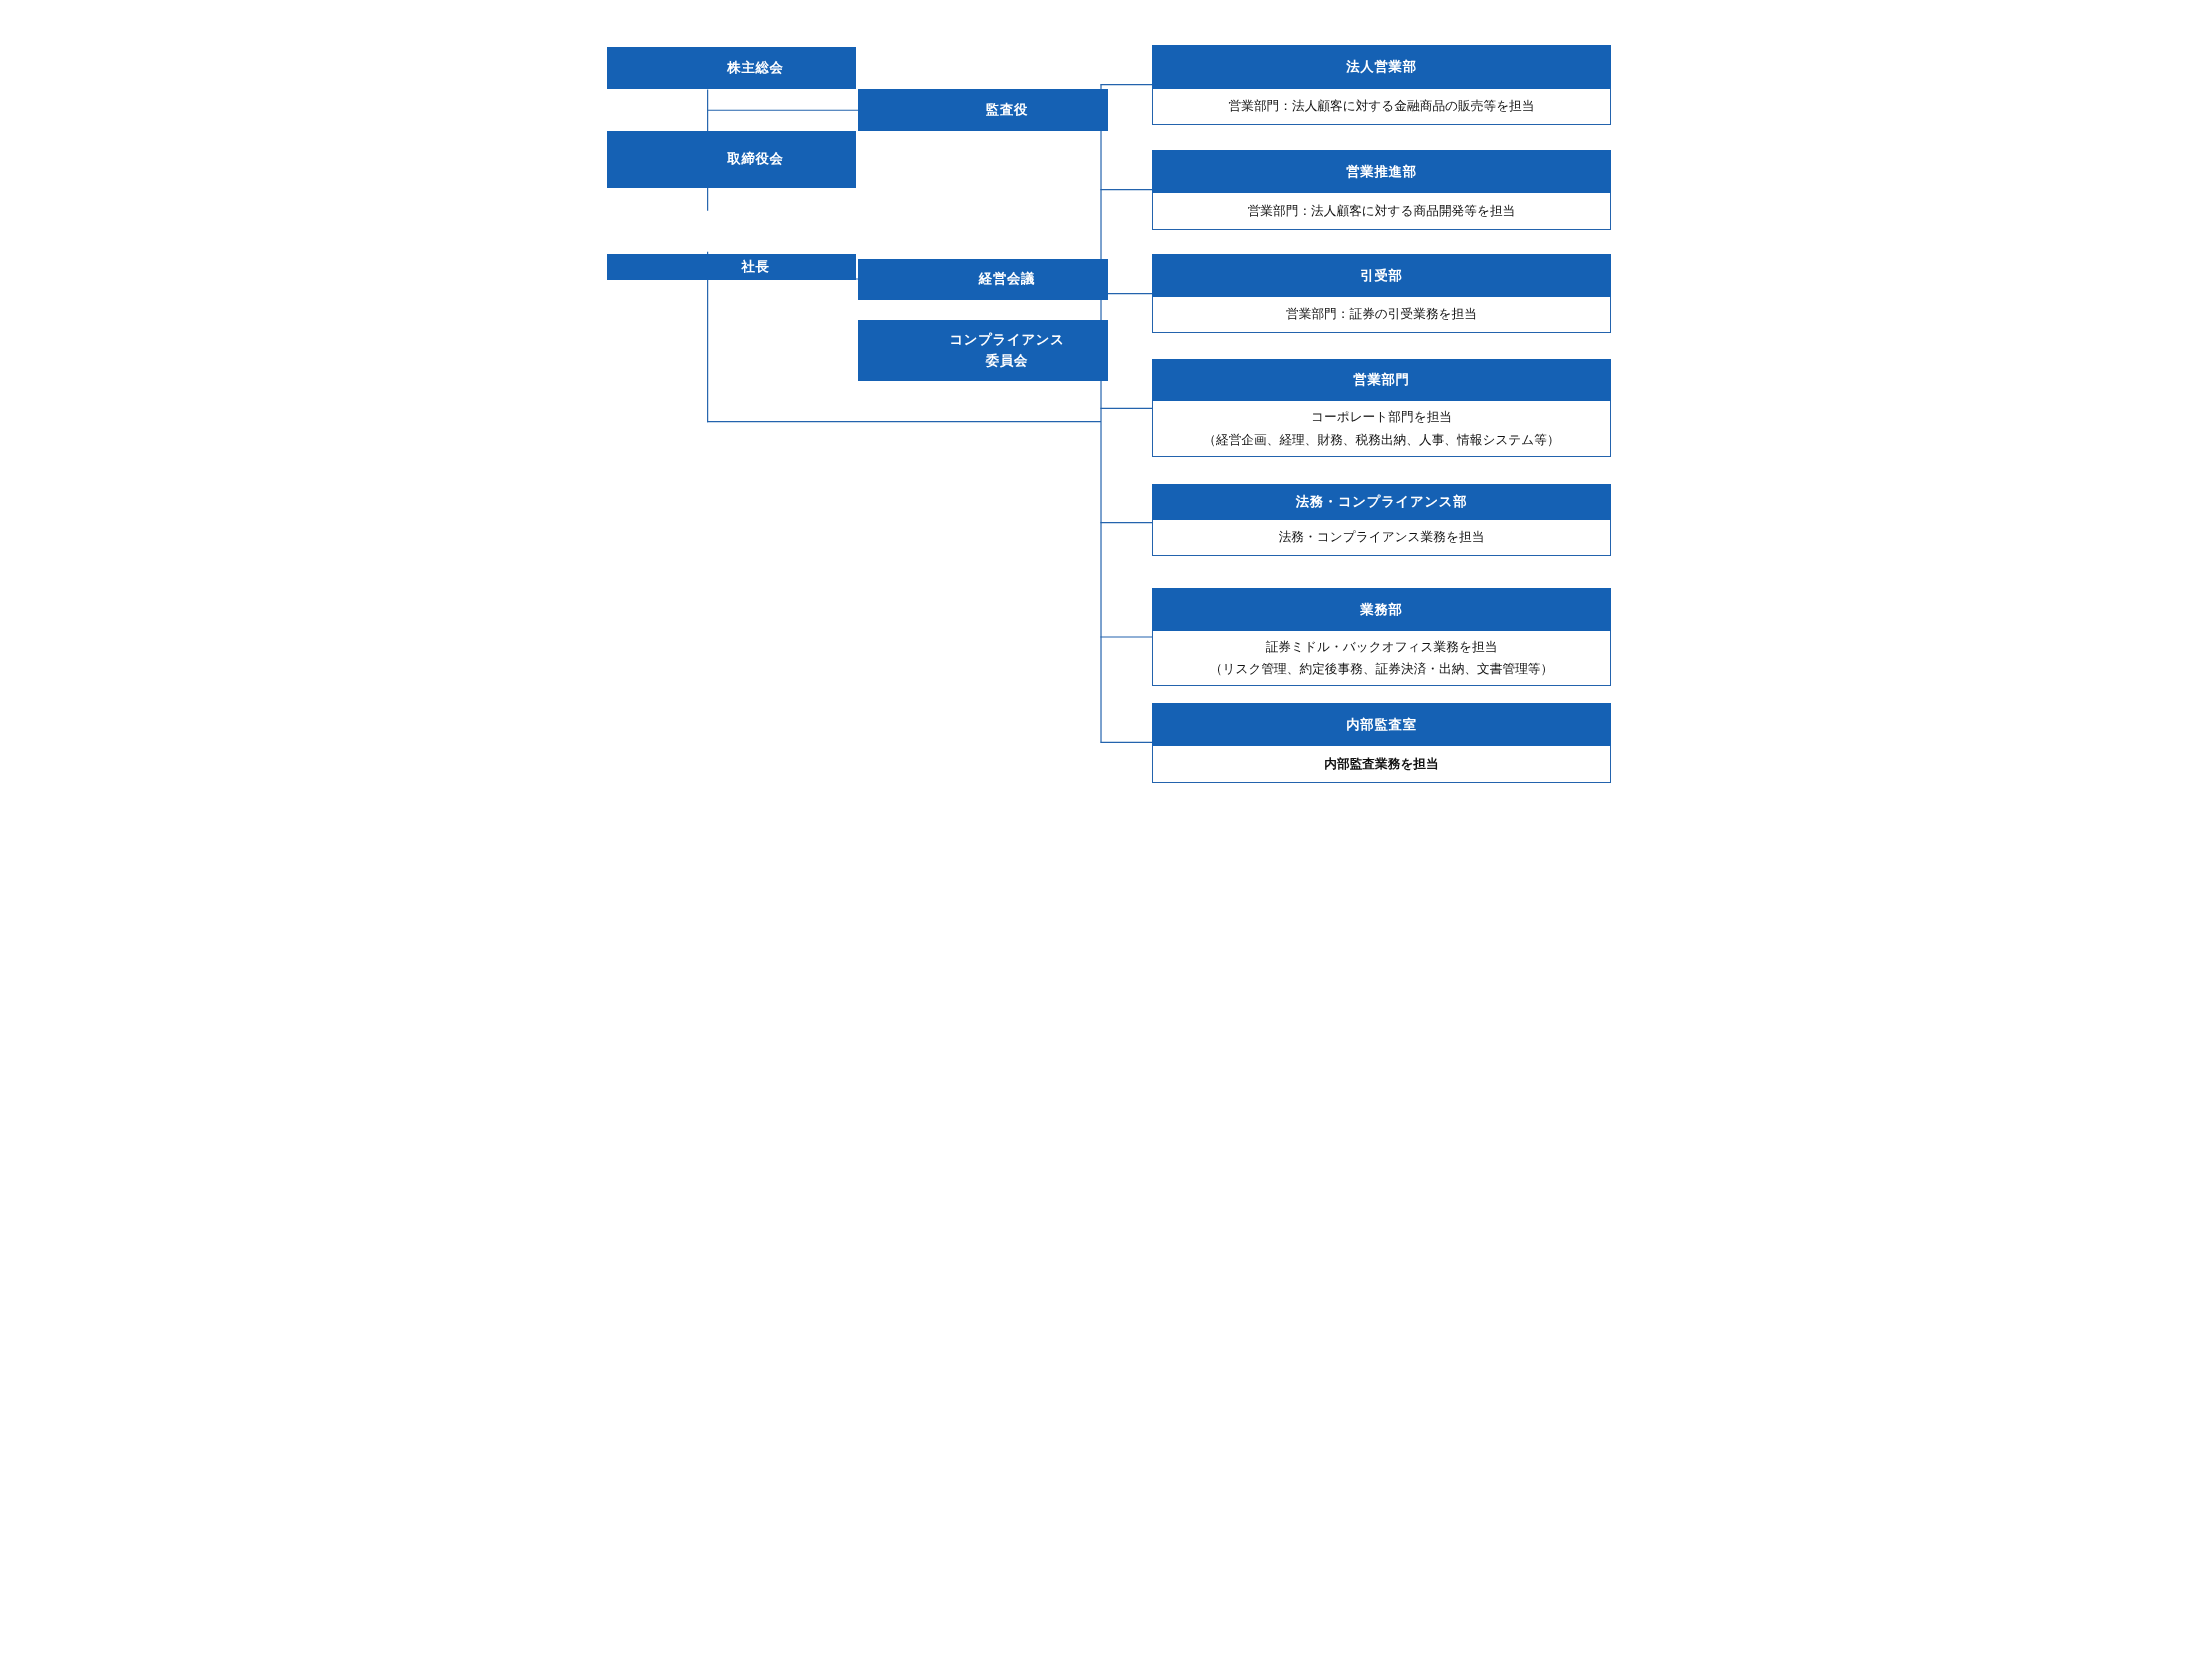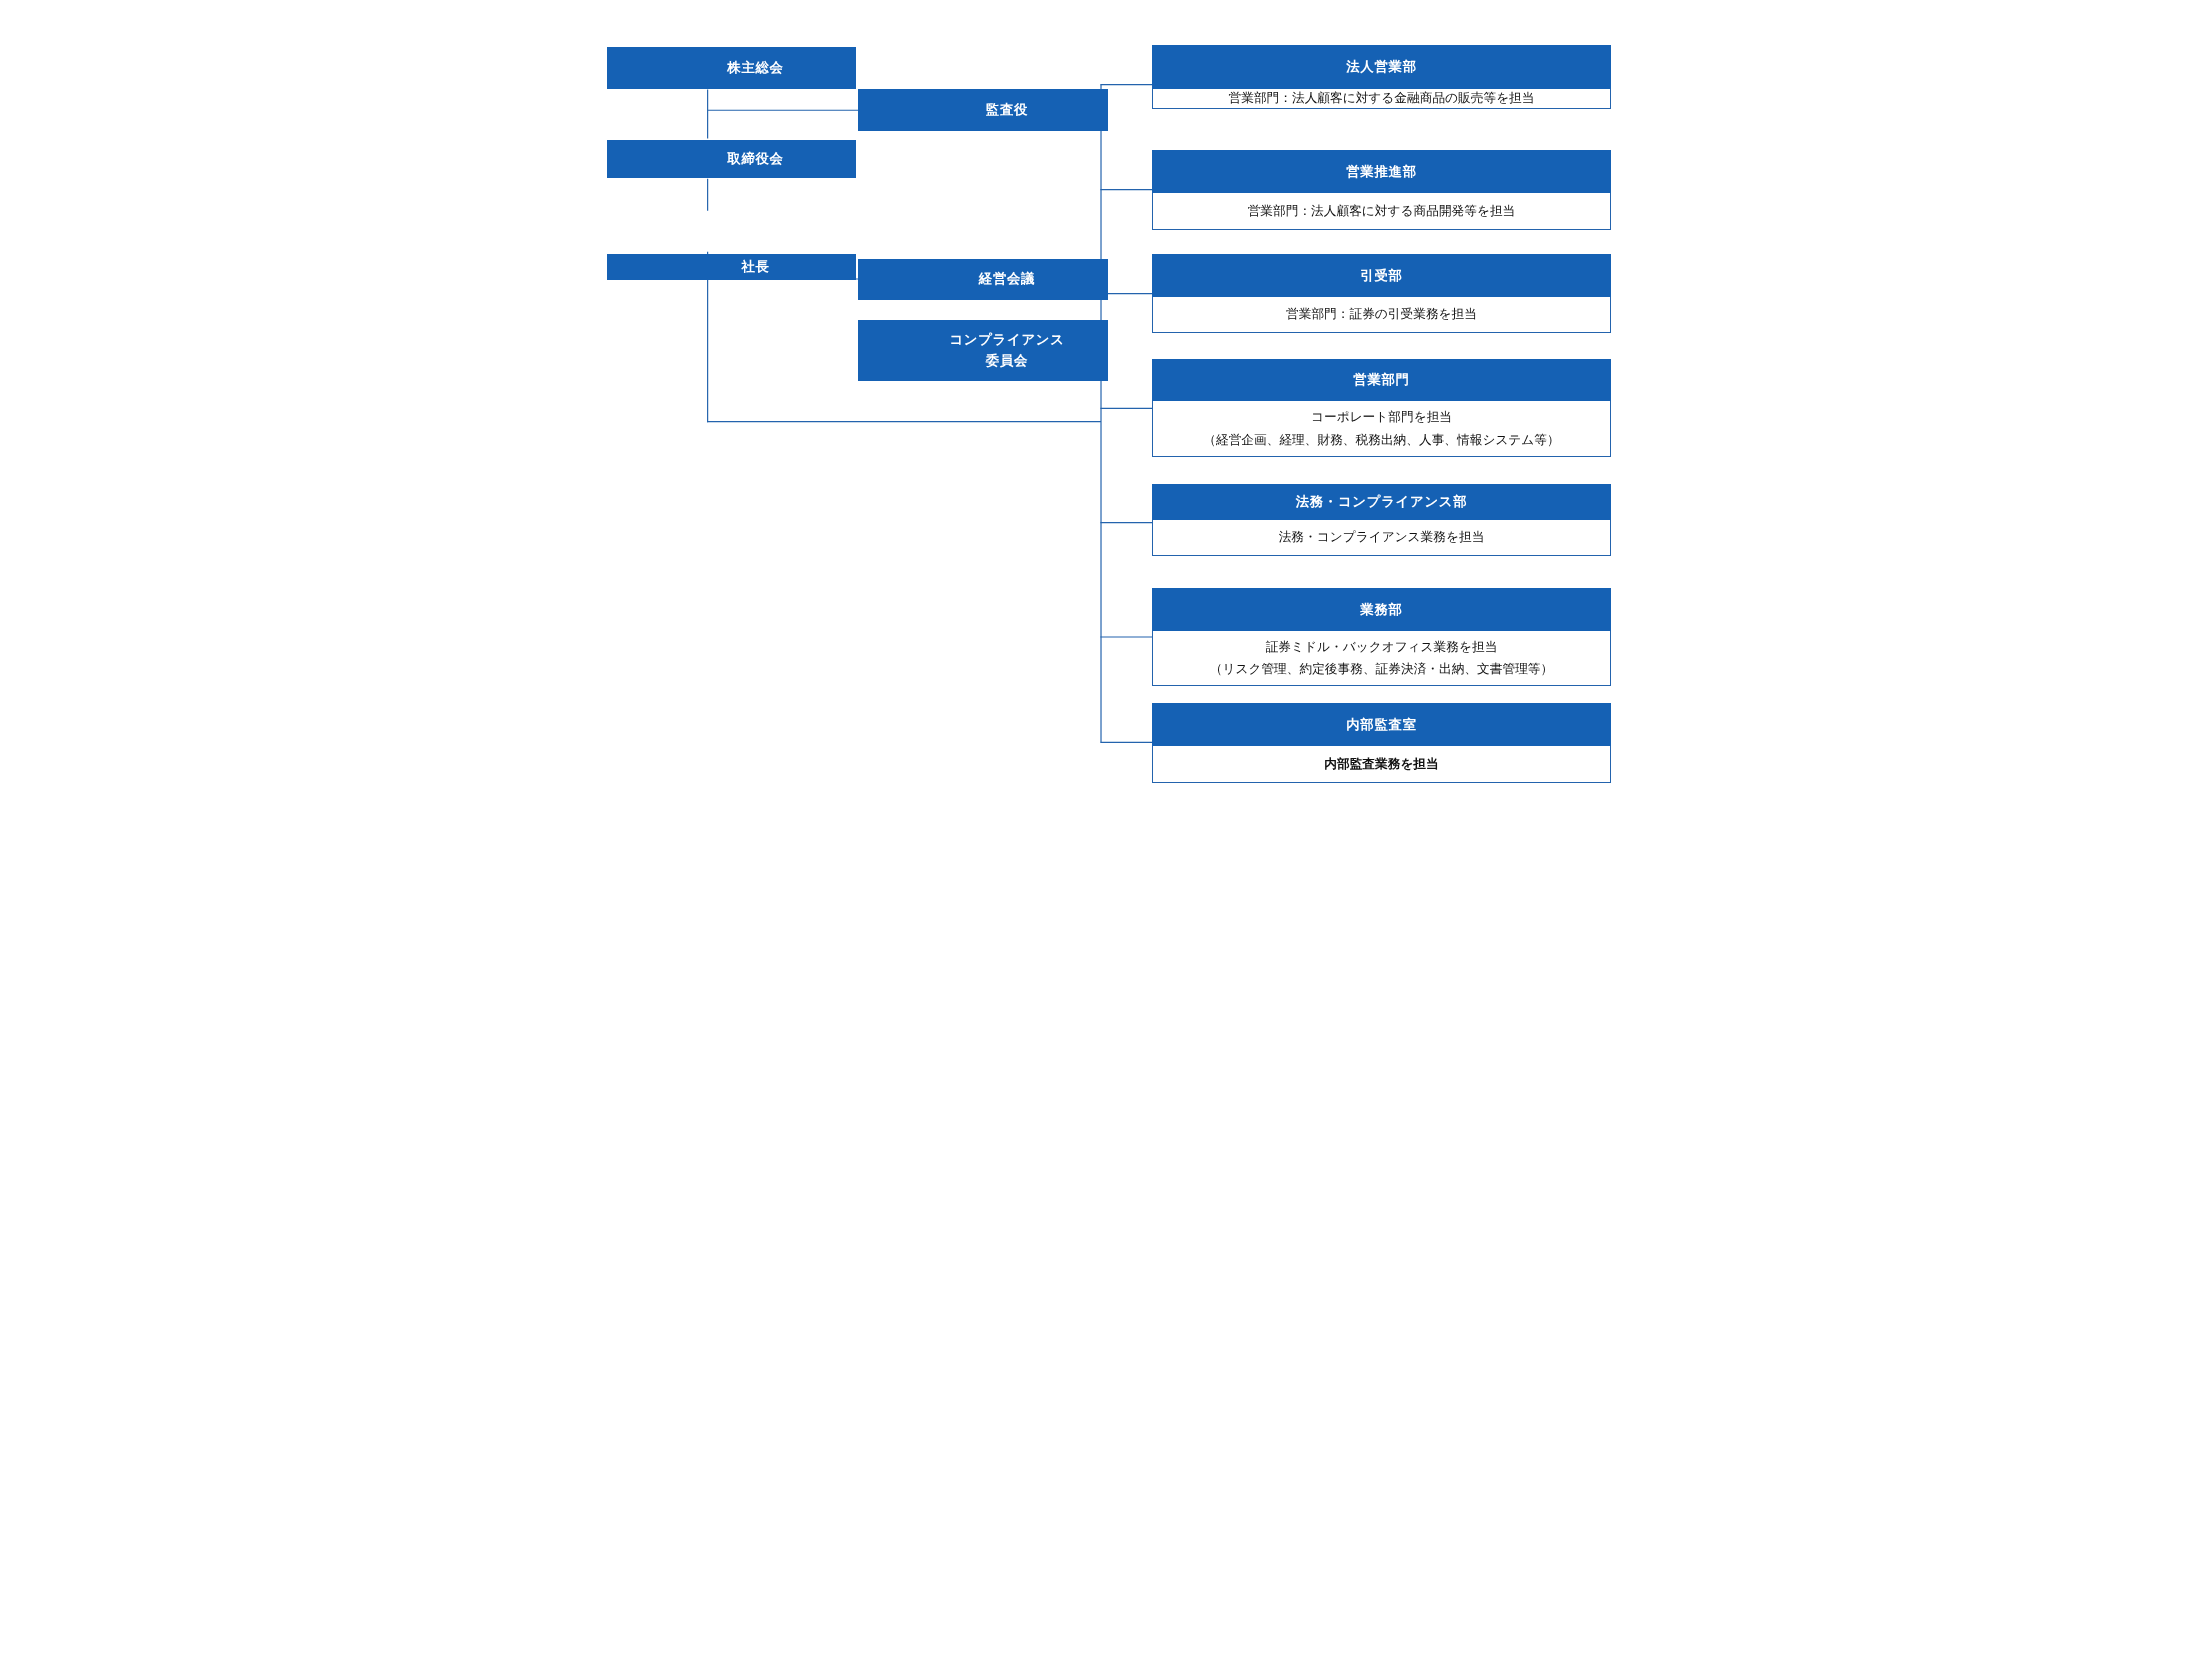--- a/index.html
+++ b/index.html
@@ -33,21 +33,21 @@
     justify-content:center;
     font-weight:bold;
     font-size:13.4px;
     letter-spacing:0.7px;
     line-height:1.5;
     text-align:center;
     padding-left:48px;
   }
   
   .n-shareholders{left:56px;top:47px;width:201px;height:42px;}
-  .n-board{left:56px;top:140px;width:201px;height:38px;}
+  .n-board{left:56px;top:131px;width:201px;height:57px;}
   .n-president{left:56px;top:210px;width:201px;height:26px;margin-top:44px;}
   .n-auditor{left:307px;top:89px;width:202px;height:42px;}
   .n-mgmt{left:307px;top:259px;width:202px;height:41px;align-items:center;}
   .n-compliance{left:307px;top:320px;width:202px;height:61px;}
 
   
   .dept{
     position:absolute;
     z-index:1;
     left:601px;
@@ -75,21 +75,21 @@
     font-size:12.7px;
     line-height:1.75;
     display:flex;
     flex-direction:column;
     align-items:center;
     justify-content:center;
     text-align:center;
     flex:none;
     box-sizing:border-box;
   }
-  .d1{top:45px;}  .d1 .dept-header{height:44px;} .d1 .dept-desc{height:20px;text-align:right;}
+  .d1{top:45px;}  .d1 .dept-header{height:44px;} .d1 .dept-desc{height:36px;text-align:right;}
   .d2{top:150px;} .d2 .dept-desc{height:37px;}
   .d3{top:254px;} .d3 .dept-desc{height:36px;}
   .d4{top:359px;} .d4 .dept-header{height:42px;} .d4 .dept-desc{height:56px;text-align:center;}
   .d5{top:484px;} .d5 .dept-header{height:36px;} .d5 .dept-desc{height:36px;}
   .d6{top:588px;} .d6 .dept-desc{height:55px;}
   .d7{top:703px;} .d7 .dept-desc{height:37px;font-weight:bold;}
 </style>
 </head>
 <body>
 

